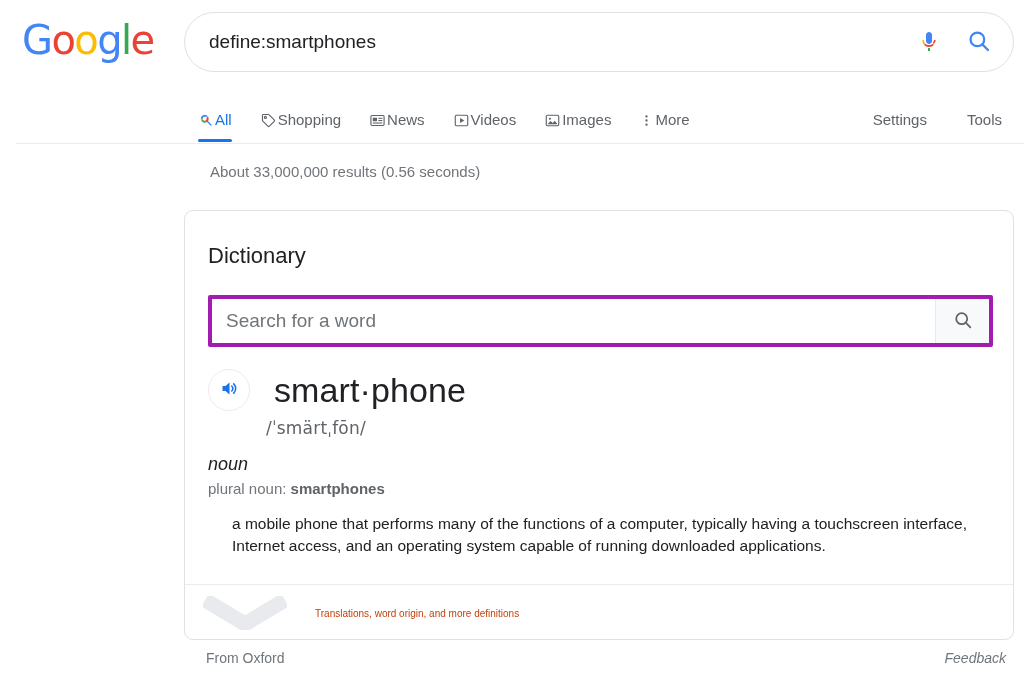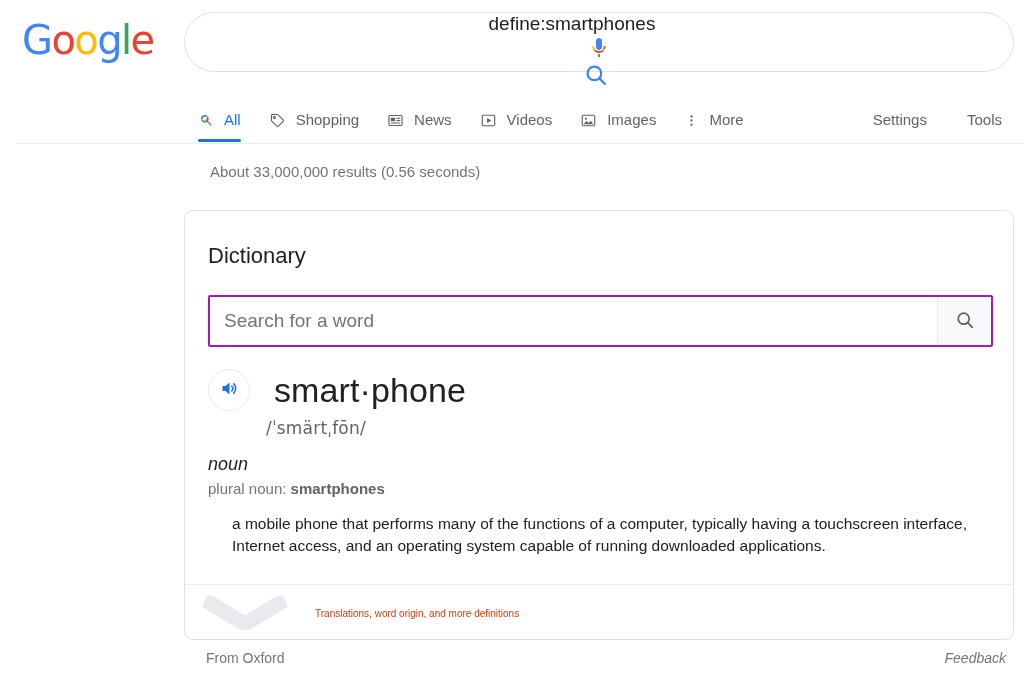--- a/index.html
+++ b/index.html
@@ -30,21 +30,21 @@
   .l-r { color:#EA4335; }
   .l-y { color:#FBBC05; }
   .l-g { color:#34A853; }
 
   .searchbar {
     position: absolute; left: 168px; top: 12px;
     width: 830px; height: 60px;
     border: 1px solid #dfe1e5;
     border-radius: 30px;
     background: #fff;
-    display: flex; align-items: center; flex-direction: column;
+    display: flex; align-items: center;
   }
   .search-input {
     flex: 1;
     border: none; outline: none; background: transparent;
     font-family: "Liberation Sans", sans-serif;
     font-size: 19px; color: #202124;
     padding: 0 0 0 24px;
     height: 100%;
   }
   .mic-btn {
@@ -56,21 +56,21 @@
     cursor: pointer; background:none; border:none; padding:0; margin-right:6px;
   }
 
   
   .tabs {
     position: absolute; left: 0; top: 98px; width: 1024px; height: 46px;
     border-bottom: 1px solid #ebebeb;
   }
   .tab-list { position:absolute; left:182px; top:0; display:flex; align-items:flex-start; }
   .tab {
-    display:flex; align-items:center; gap:10px;
+    display:flex; align-items:center; gap:1px;
     height: 44px;
     padding: 0 0 0 0;
     margin-right: 28px;
     font-size: 15px;
     color: #5f6368;
     cursor: pointer;
     position: relative;
     white-space: nowrap;
   }
   .tab .tlabel { line-height: 44px; }
@@ -105,21 +105,21 @@
   }
 
   .card-title {
     position:absolute; left: 23px; top: 32px;
     font-size: 22px; color:#202124; font-weight:400;
   }
 
   .dict-search {
     position: absolute; left: 23px; top: 84px;
     width: 785px; height: 52px;
-    border: 2px solid #a21caf;
+    border: 4px solid #a21caf;
     border-radius: 2px;
     display:flex; align-items:stretch;
     background:#fff;
   }
   .dict-input {
     flex:1; border:none; outline:none; background:transparent;
     font-family:"Liberation Sans", sans-serif;
     font-size: 19px; color:#202124;
     padding: 0 14px;
   }

